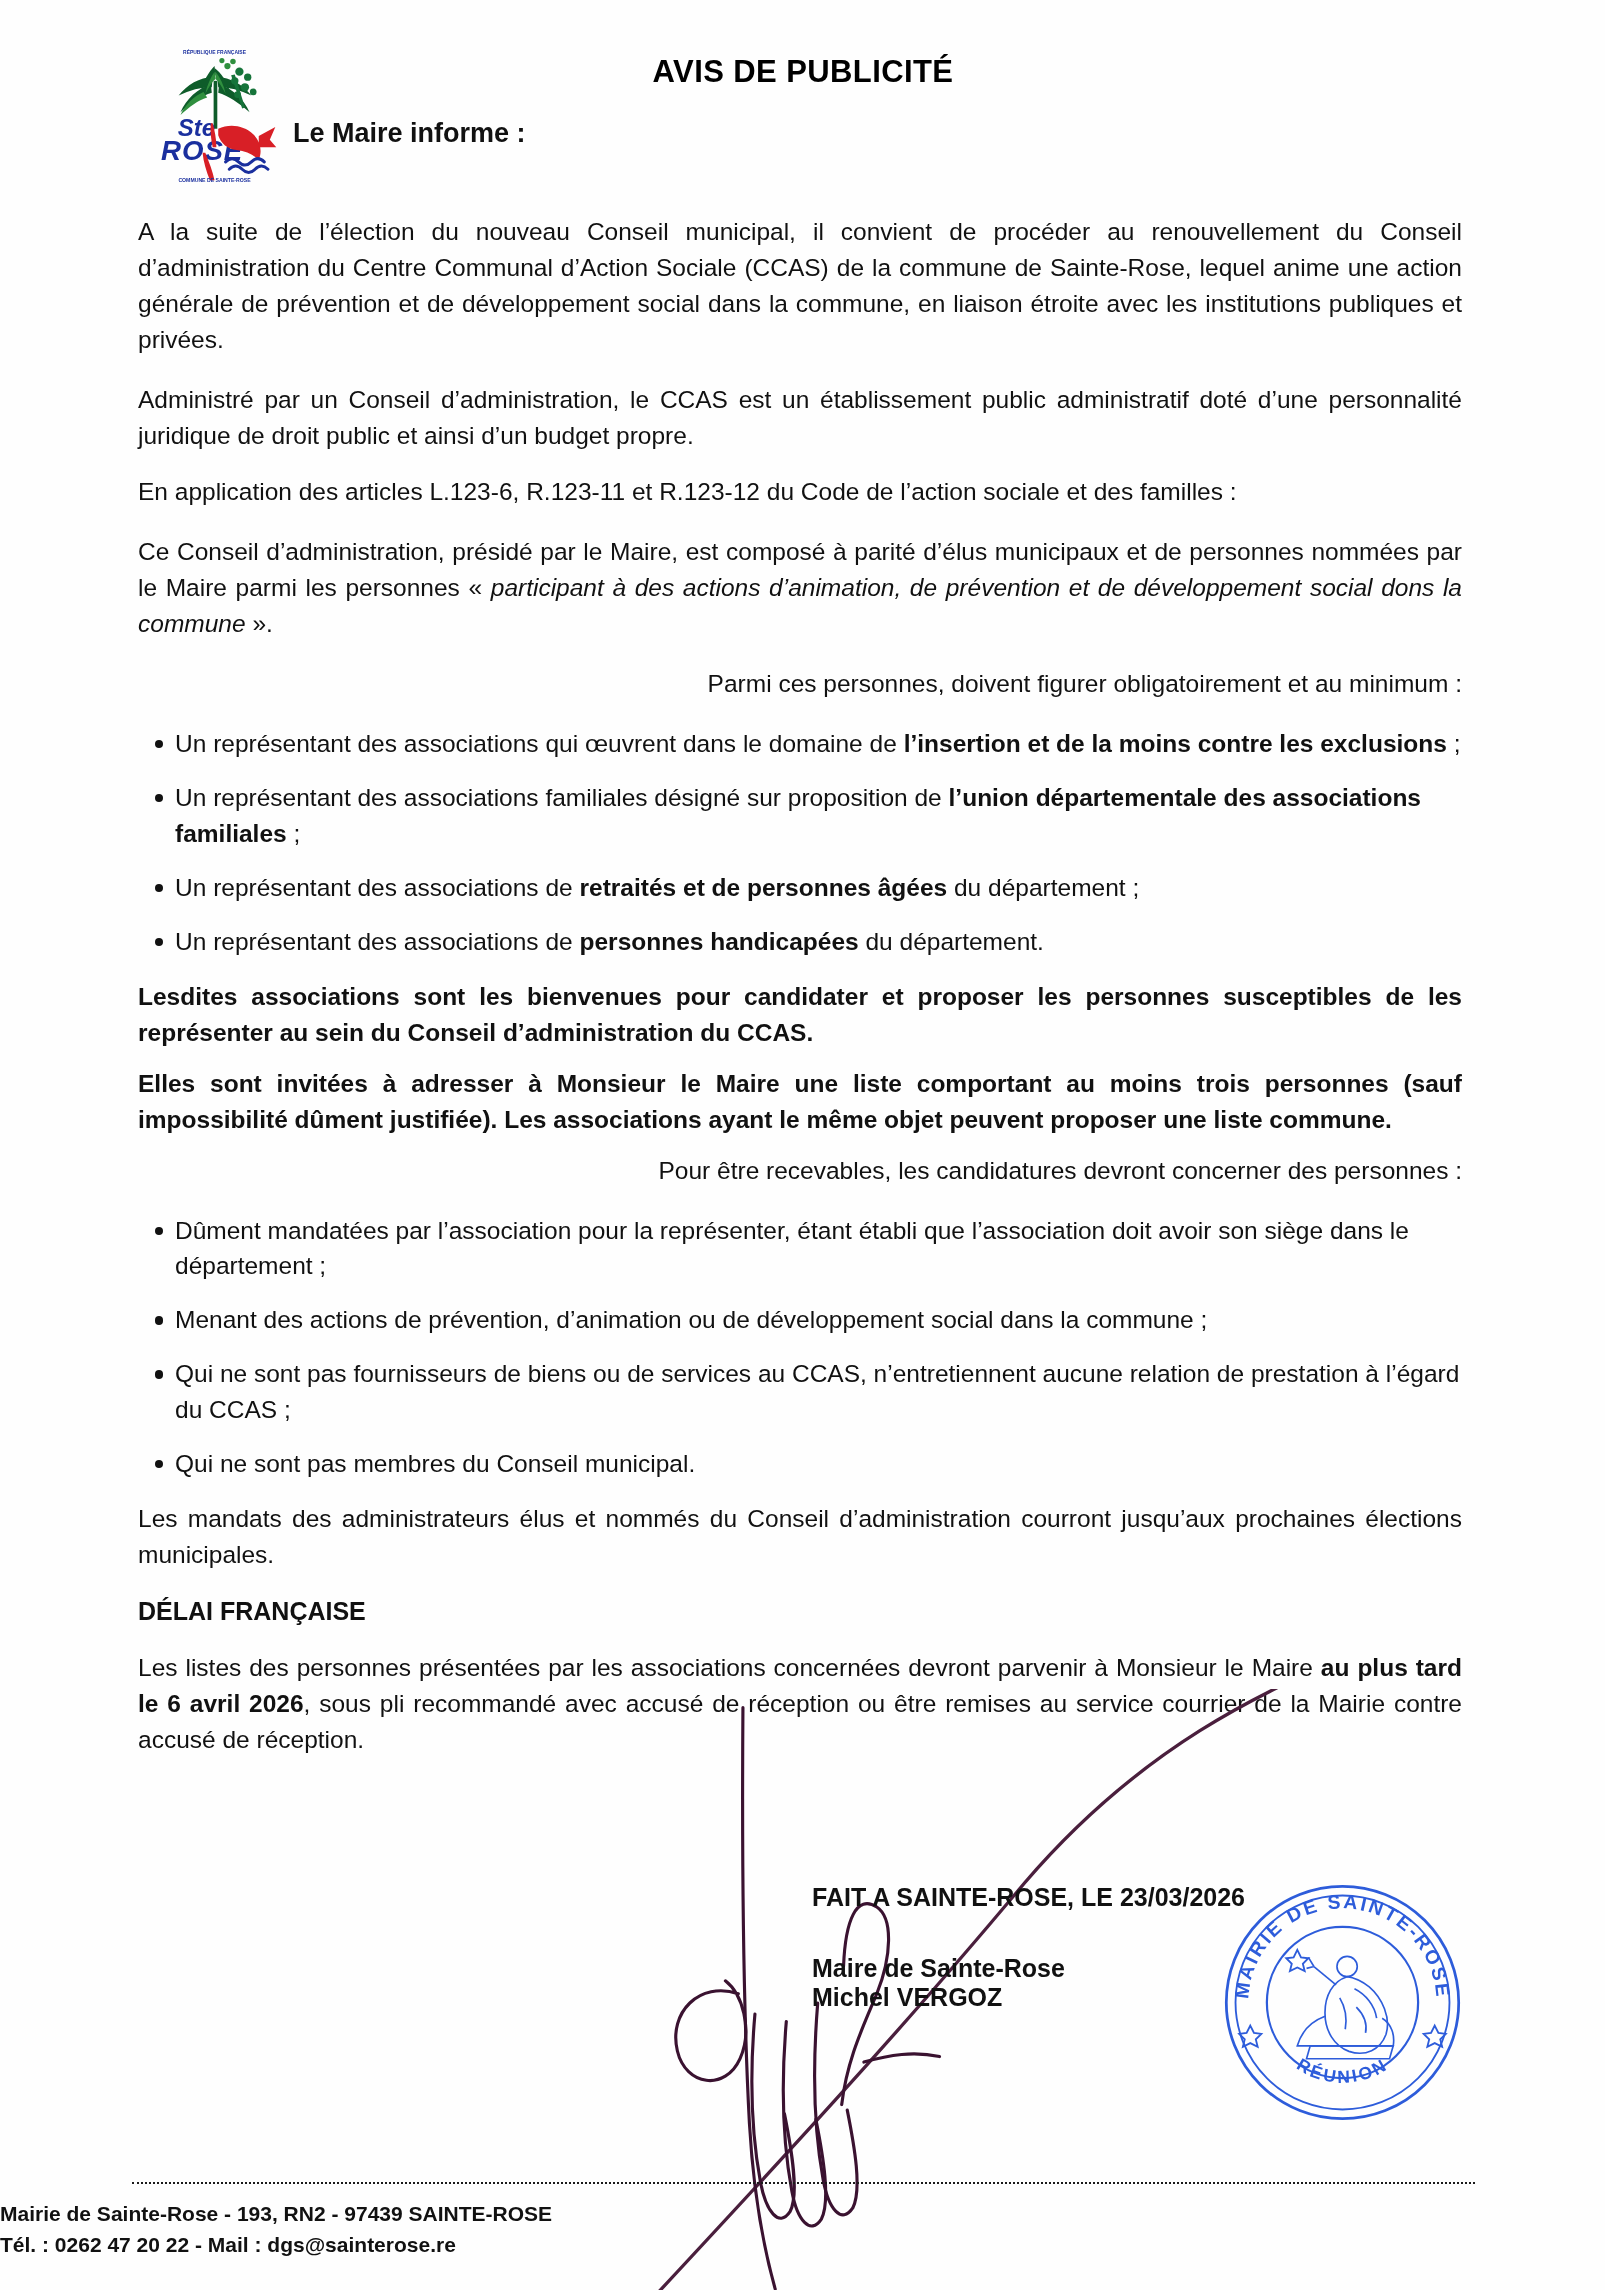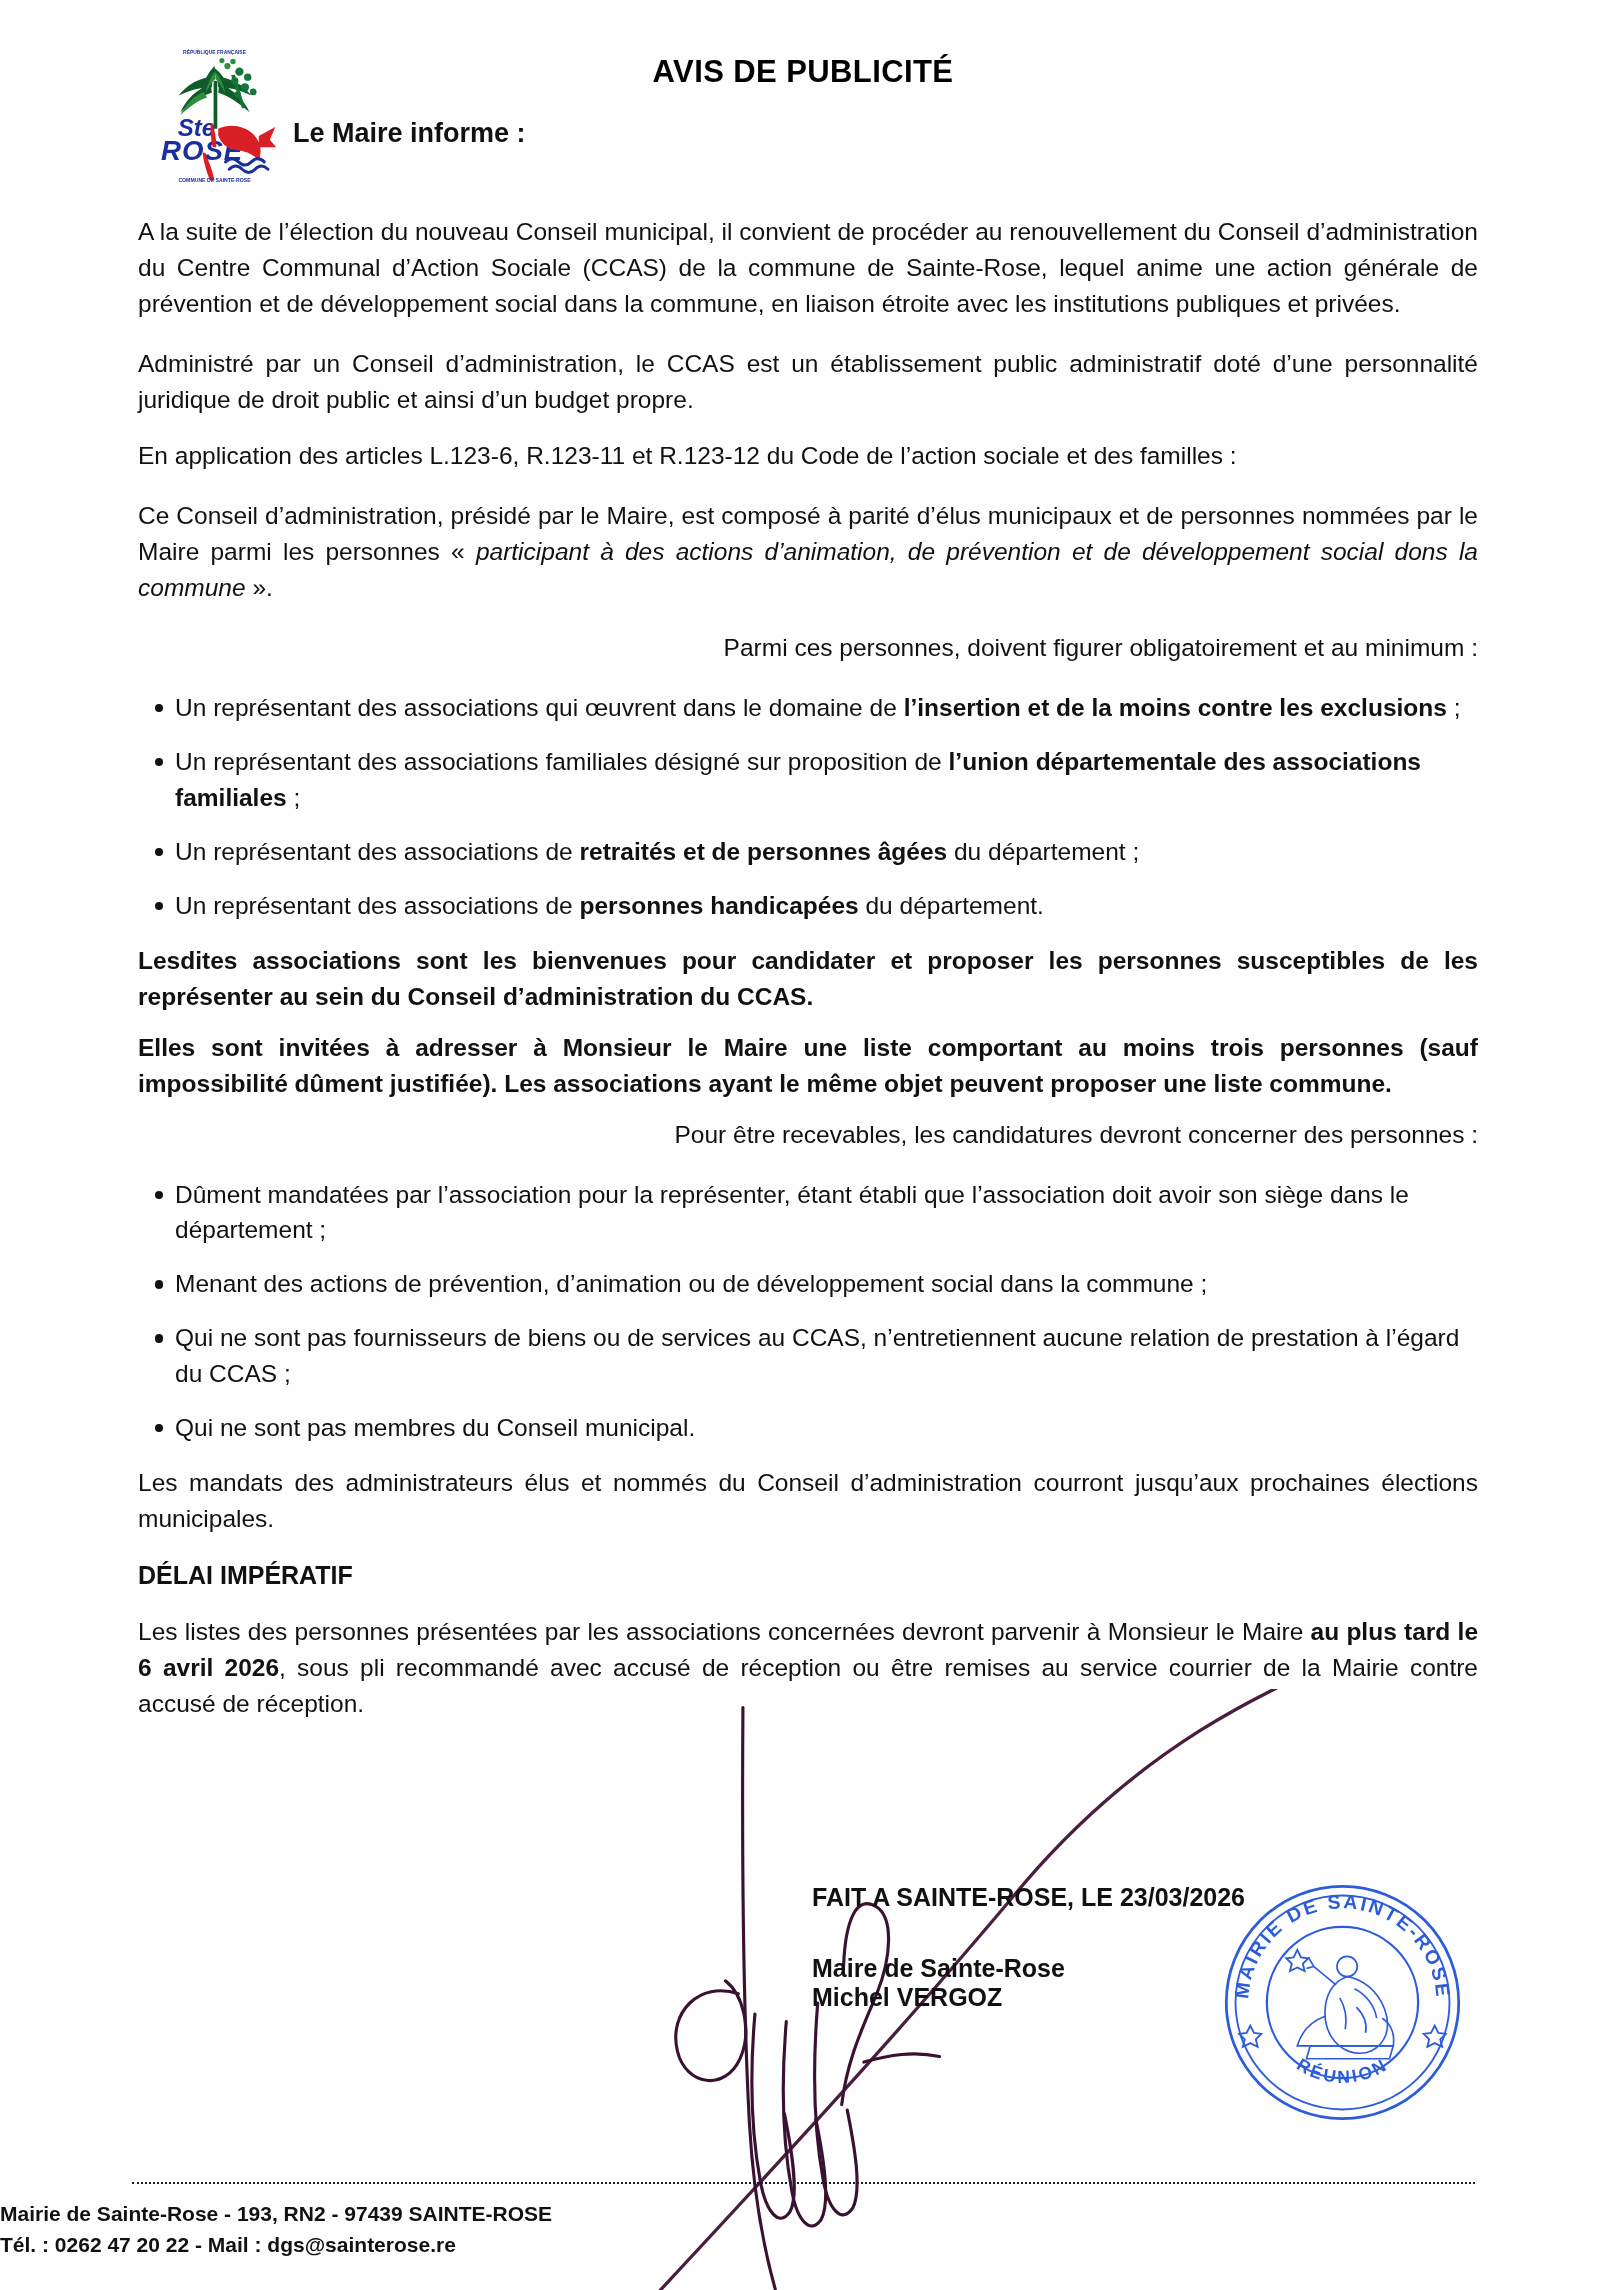--- a/index.html
+++ b/index.html
@@ -50,21 +50,21 @@
     top: 118px;
     font-size: 27px;
     font-weight: bold;
     color: #111;
   }
 
   
   .content {
     position: absolute;
     left: 138px;
-    right: 128px;
+    right: 144px;
     top: 214px;
   }
   p.para {
     margin: 0 0 24px 0;
     font-size: 24.5px;
     line-height: 1.47;
     text-align: justify;
     text-justify: inter-word;
     color: #111;
   }
@@ -255,21 +255,21 @@
 
     <ul class="bullets">
       <li>Dûment mandatées par l’association pour la représenter, étant établi que l’association doit avoir son siège dans le département ;</li>
       <li>Menant des actions de prévention, d’animation ou de développement social dans la commune ;</li>
       <li>Qui ne sont pas fournisseurs de biens ou de services au CCAS, n’entretiennent aucune relation de prestation à l’égard du CCAS ;</li>
       <li>Qui ne sont pas membres du Conseil municipal.</li>
     </ul>
 
     <p class="para">Les mandats des administrateurs élus et nommés du Conseil d’administration courront jusqu’aux prochaines élections municipales.</p>
 
-    <div class="section-head">DÉLAI IMPÉRATIF</div>
+    <div class="section-head">DÉLAI FRANÇAISE</div>
 
     <p class="para"><span>Les listes des personnes présentées par les associations concernées devront parvenir à Monsieur le Maire </span><span class="bd">au plus tard le 6 avril 2026</span><span>, sous pli recommandé avec accusé de réception ou être remises au service courrier de la Mairie contre accusé de réception.</span></p>
 
   </div>
 
   <svg class="signature" viewBox="0 0 820 680" aria-hidden="true">
     <g fill="none" stroke="#4a1f3d" stroke-width="3.2" stroke-linecap="round">
       <path d="M-90 640 C 40 500 200 330 350 150 C 470 10 600 -60 760 -120" stroke-width="3.6" transform="translate(60,60)"></path>
     </g>
     <g fill="none" stroke="#3a1230" stroke-width="3.4" stroke-linecap="round">

